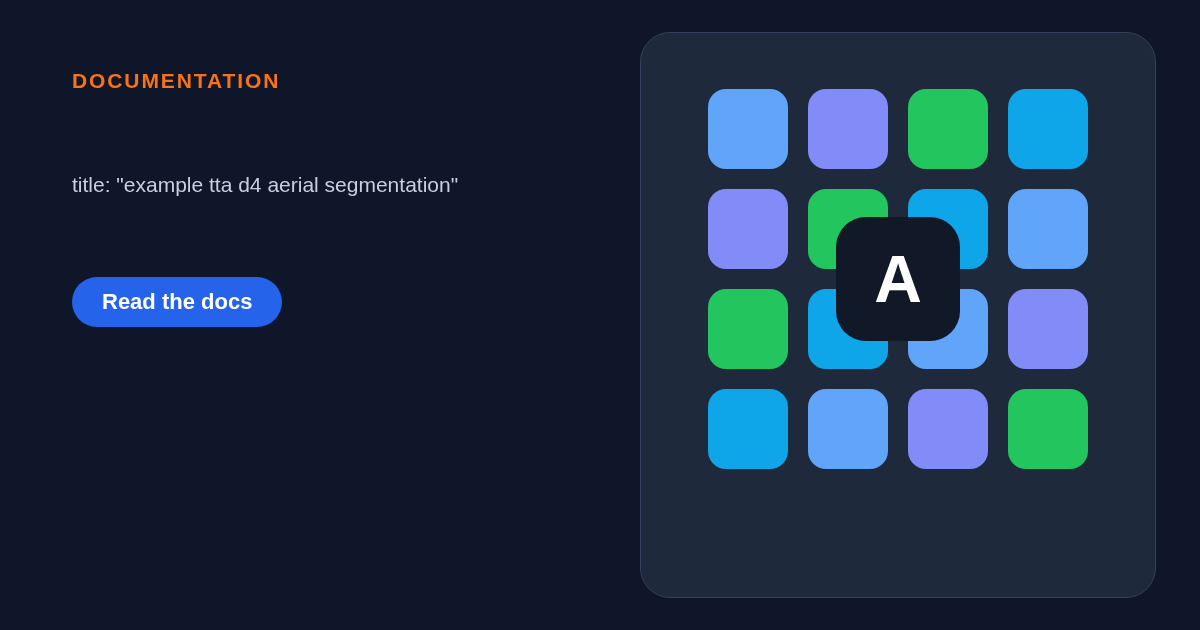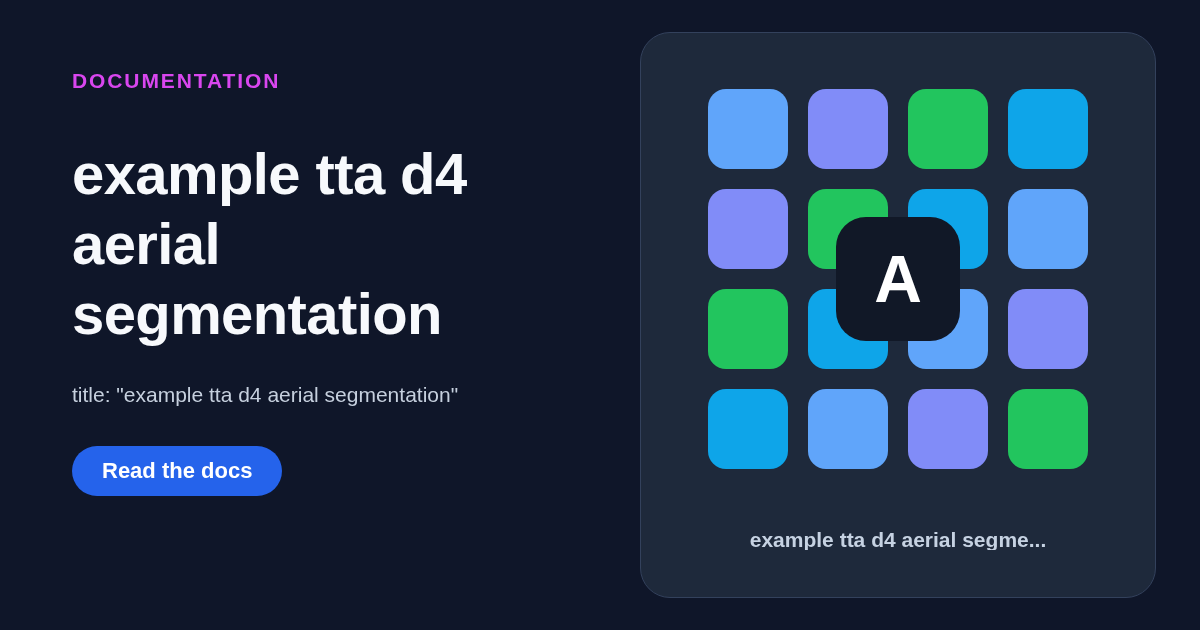--- a/index.html
+++ b/index.html
@@ -33,21 +33,21 @@
     display: flex;
     flex-direction: column;
     align-items: flex-start;
     justify-content: flex-start;
   }
 
   .eyebrow {
     font-size: 21px;
     font-weight: bold;
     letter-spacing: 1.9px;
-    color: #d946ef;
+    color: #f97316;
     text-transform: uppercase;
     line-height: 1;
     margin: 0 0 48px 0;
   }
 
   .page-title {
     font-size: 58px;
     line-height: 70px;
     font-weight: bold;
     color: #f7f9fc;
@@ -59,21 +59,21 @@
   .subtitle {
     font-size: 21px;
     line-height: 28px;
     color: #c6d0de;
     margin: 32px 0 0 0;
     max-width: 540px;
     font-weight: normal;
   }
 
   .cta-wrap {
-    margin-top: 37px;
+    margin-top: 78px;
   }
 
   .cta-button {
     display: inline-block;
     background: #2563eb;
     color: #ffffff;
     font-size: 22px;
     font-weight: bold;
     padding: 14px 30px;
     border-radius: 999px;
@@ -167,21 +167,20 @@
 </style>
 </head>
 <body>
 
 <div class="og-root">
 
   <div class="left-col">
 
     <div class="eyebrow">DOCUMENTATION</div>
 
-    <h1 class="page-title">example tta d4 aerial segmentation</h1>
 
     <p class="subtitle">title: "example tta d4 aerial segmentation"</p>
 
     <div class="cta-wrap">
       <button class="cta-button">Read the docs</button>
     </div>
 
 
   </div>
 
@@ -204,19 +203,18 @@
           <div class="tile" style="background: rgb(129, 140, 248);"></div>
           <div class="tile" style="background: rgb(14, 165, 233);"></div>
           <div class="tile" style="background: rgb(96, 165, 250);"></div>
           <div class="tile" style="background: rgb(129, 140, 248);"></div>
           <div class="tile" style="background: rgb(34, 197, 94);"></div>
           <div class="logo-badge">
           <span class="logo-badge-letter">A</span>
         </div>
       </div>
 
-      <div class="card-caption">example tta d4 aerial segme...</div>
 
     </div>
 
   </div>
 
 </div>
 
 </body></html>

